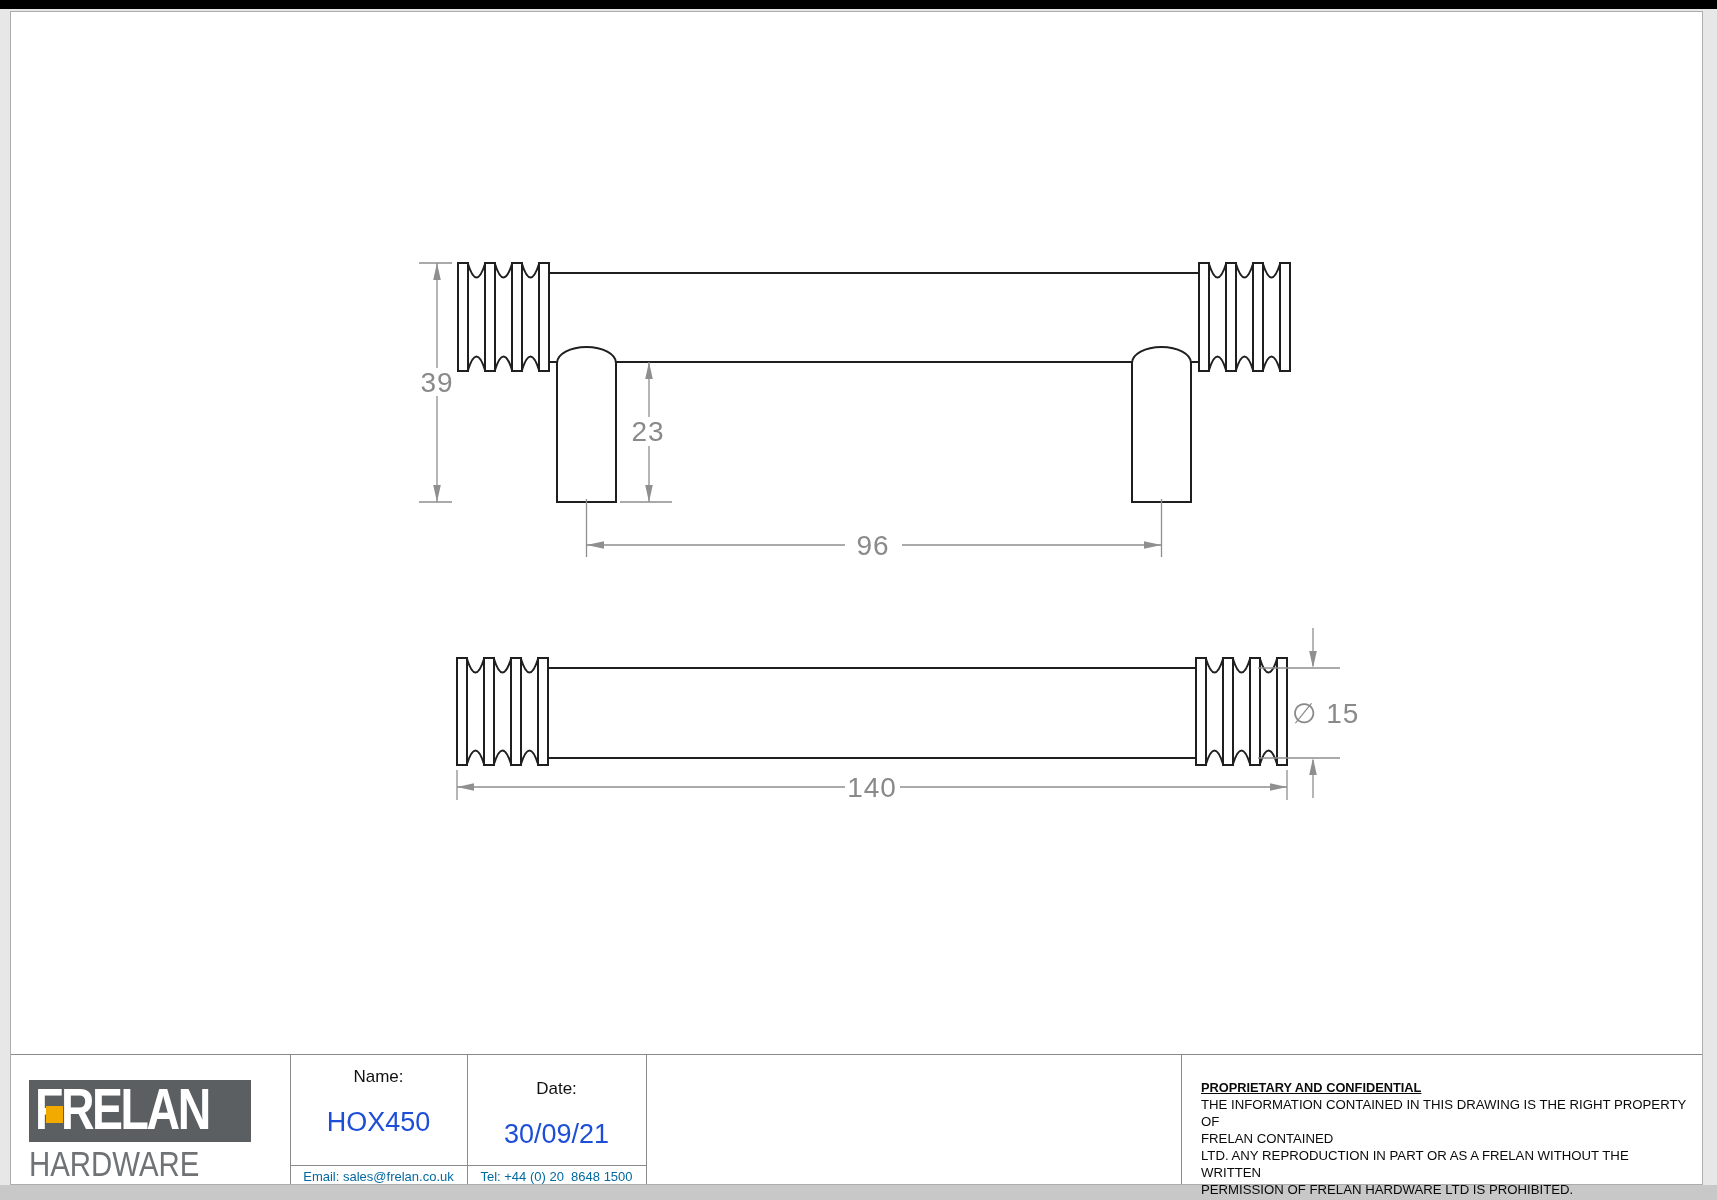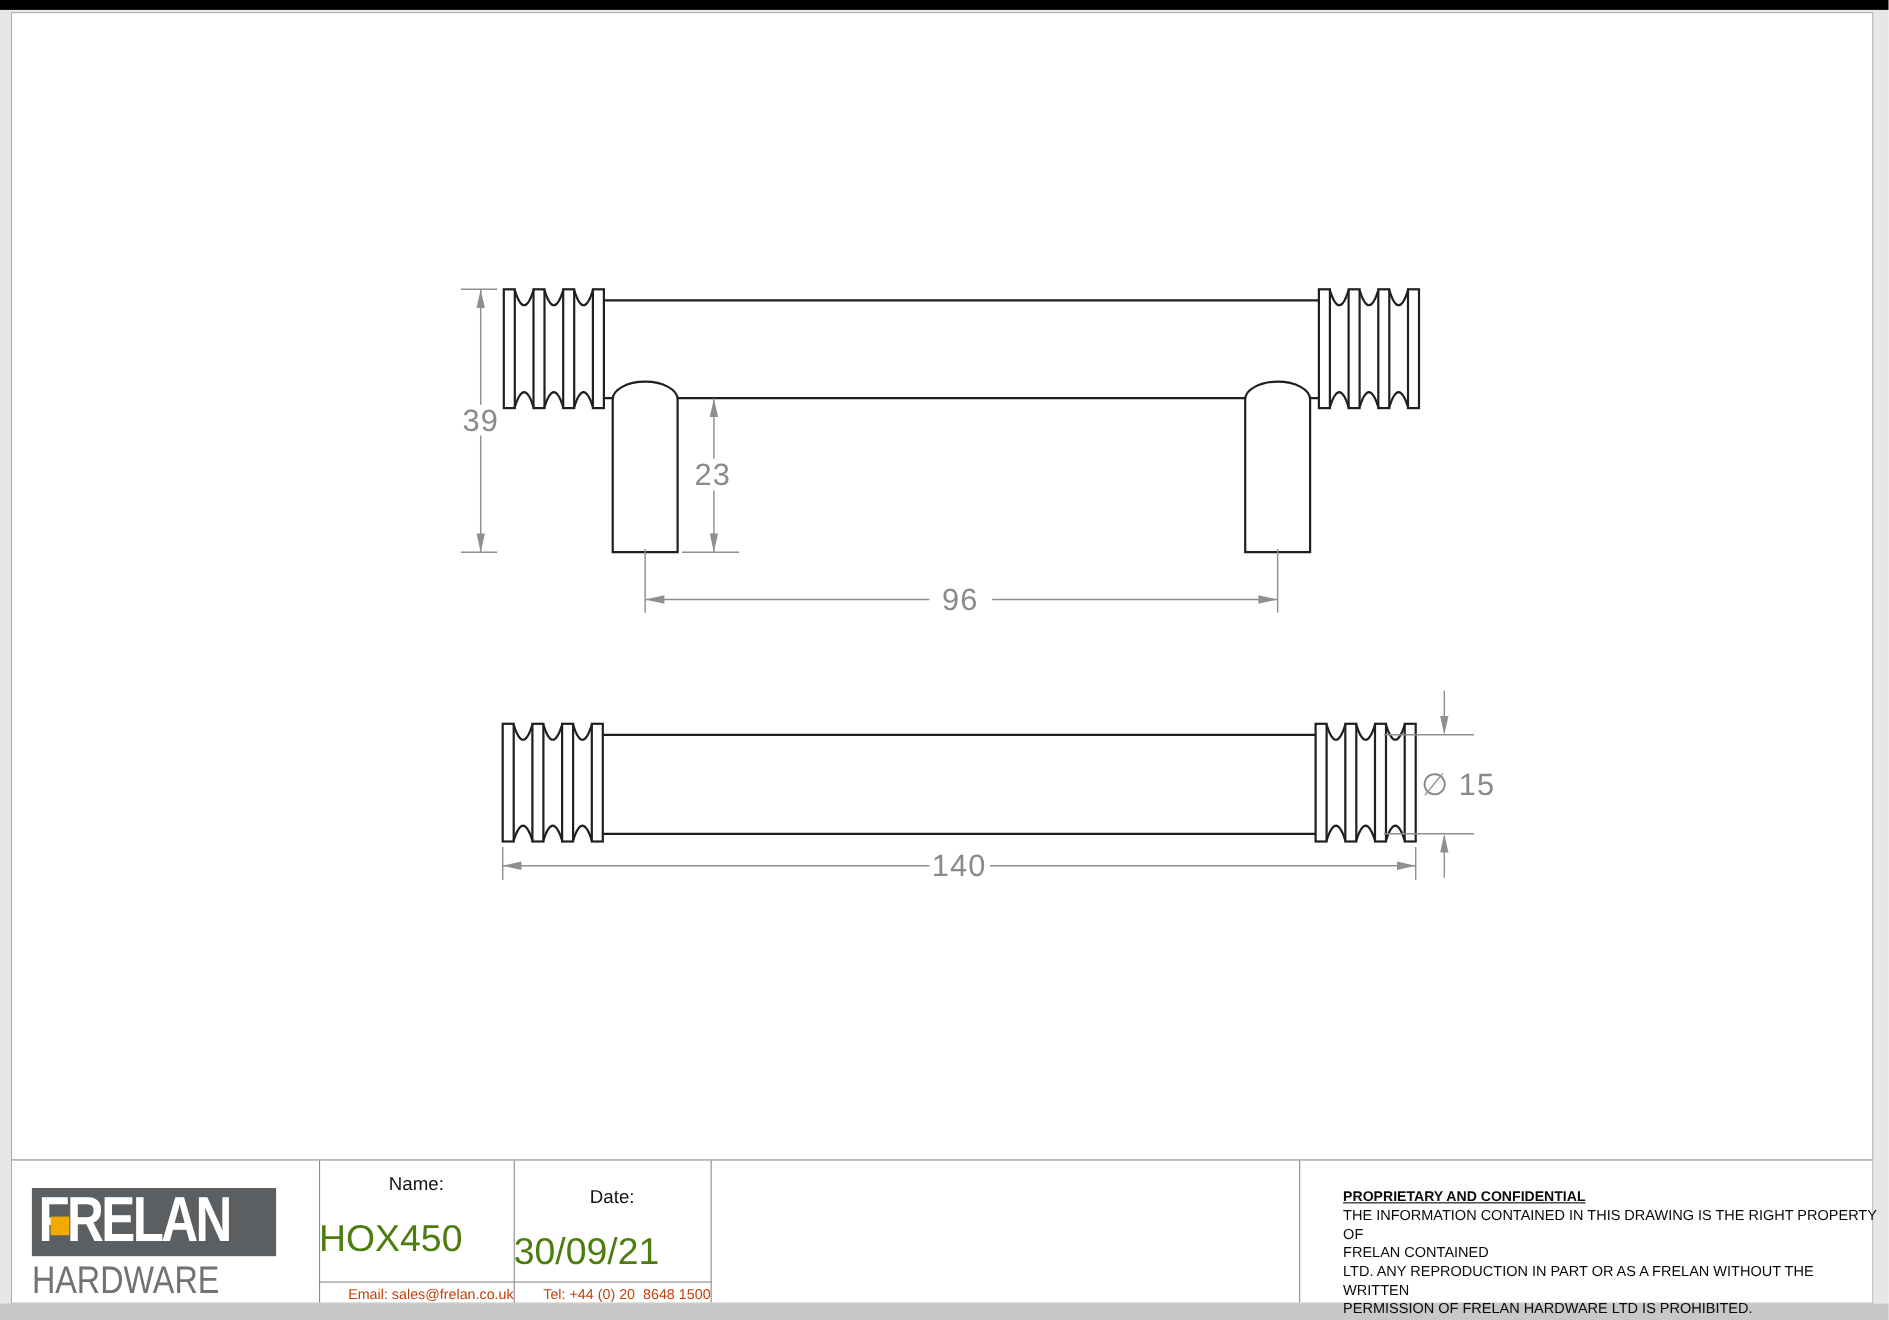--- a/index.html
+++ b/index.html
@@ -24,22 +24,22 @@
     font-size:28px;letter-spacing:1px;
   }
   
   .title-block{
     position:absolute;left:0;right:0;top:1042px;bottom:0;
     border-top:1px solid #8a8a8a;background:#fff;z-index:3;
   }
   .vline{position:absolute;top:0;bottom:0;width:1px;background:#8a8a8a;}
   .hline{position:absolute;height:1px;background:#8a8a8a;}
   .cell-label{font-size:17px;color:#111;text-align:center;}
-  .cell-value{font-size:34px;color:#4d7c0f;white-space:pre;}
-  .contact{font-size:13px;color:#c2410c;text-align:right;white-space:pre;}
+  .cell-value{font-size:27px;color:#1d4ed8;text-align:center;white-space:pre;}
+  .contact{font-size:13px;color:#0369a1;text-align:center;white-space:pre;}
   .legal{color:#0a0a0a;font-size:13.2px;line-height:17px;}
   .legal .heading{font-weight:bold;text-decoration:underline;font-size:12.8px;}
   .logo-box{
     position:absolute;left:18px;top:25px;width:222px;height:62px;
     background:#5b5f62;overflow:hidden;
   }
   .logo-text{
     position:absolute;left:6px;top:-2px;
     color:#fff;font-weight:bold;font-size:58px;line-height:62px;
     letter-spacing:-3px;transform:scaleX(0.80);transform-origin:left center;
@@ -82,21 +82,21 @@
 
     <div style="position:absolute;left:456px;top:12px;width:179px;height:110px;">
       <div class="cell-label" style="margin-top:12px;">Date:</div>
       <div class="cell-value" style="margin-top:20px;">30/09/21</div>
     </div>
 
     <div class="contact" style="position:absolute;left:279px;top:111px;width:177px;height:21px;line-height:21px;">Email: sales@frelan.co.uk</div>
     <div class="contact" style="position:absolute;left:456px;top:111px;width:179px;height:21px;line-height:21px;">Tel: +44 (0) 20  8648 1500</div>
 
 
-    <div class="legal" style="position:absolute;left:1190px;top:24px;width:490px;margin-left:20px;">
+    <div class="legal" style="position:absolute;left:1190px;top:24px;width:490px;">
       <div class="heading">PROPRIETARY AND CONFIDENTIAL</div>
       <div>THE INFORMATION CONTAINED IN THIS DRAWING IS THE RIGHT PROPERTY OF</div>
       <div>FRELAN CONTAINED</div>
       <div>LTD. ANY REPRODUCTION IN PART OR AS A FRELAN WITHOUT THE WRITTEN</div>
       <div>PERMISSION OF FRELAN HARDWARE LTD IS PROHIBITED.</div>
     </div>
   </div>
 </div>
 
 <svg class="drawing-svg" viewBox="0 0 1717 1200">

